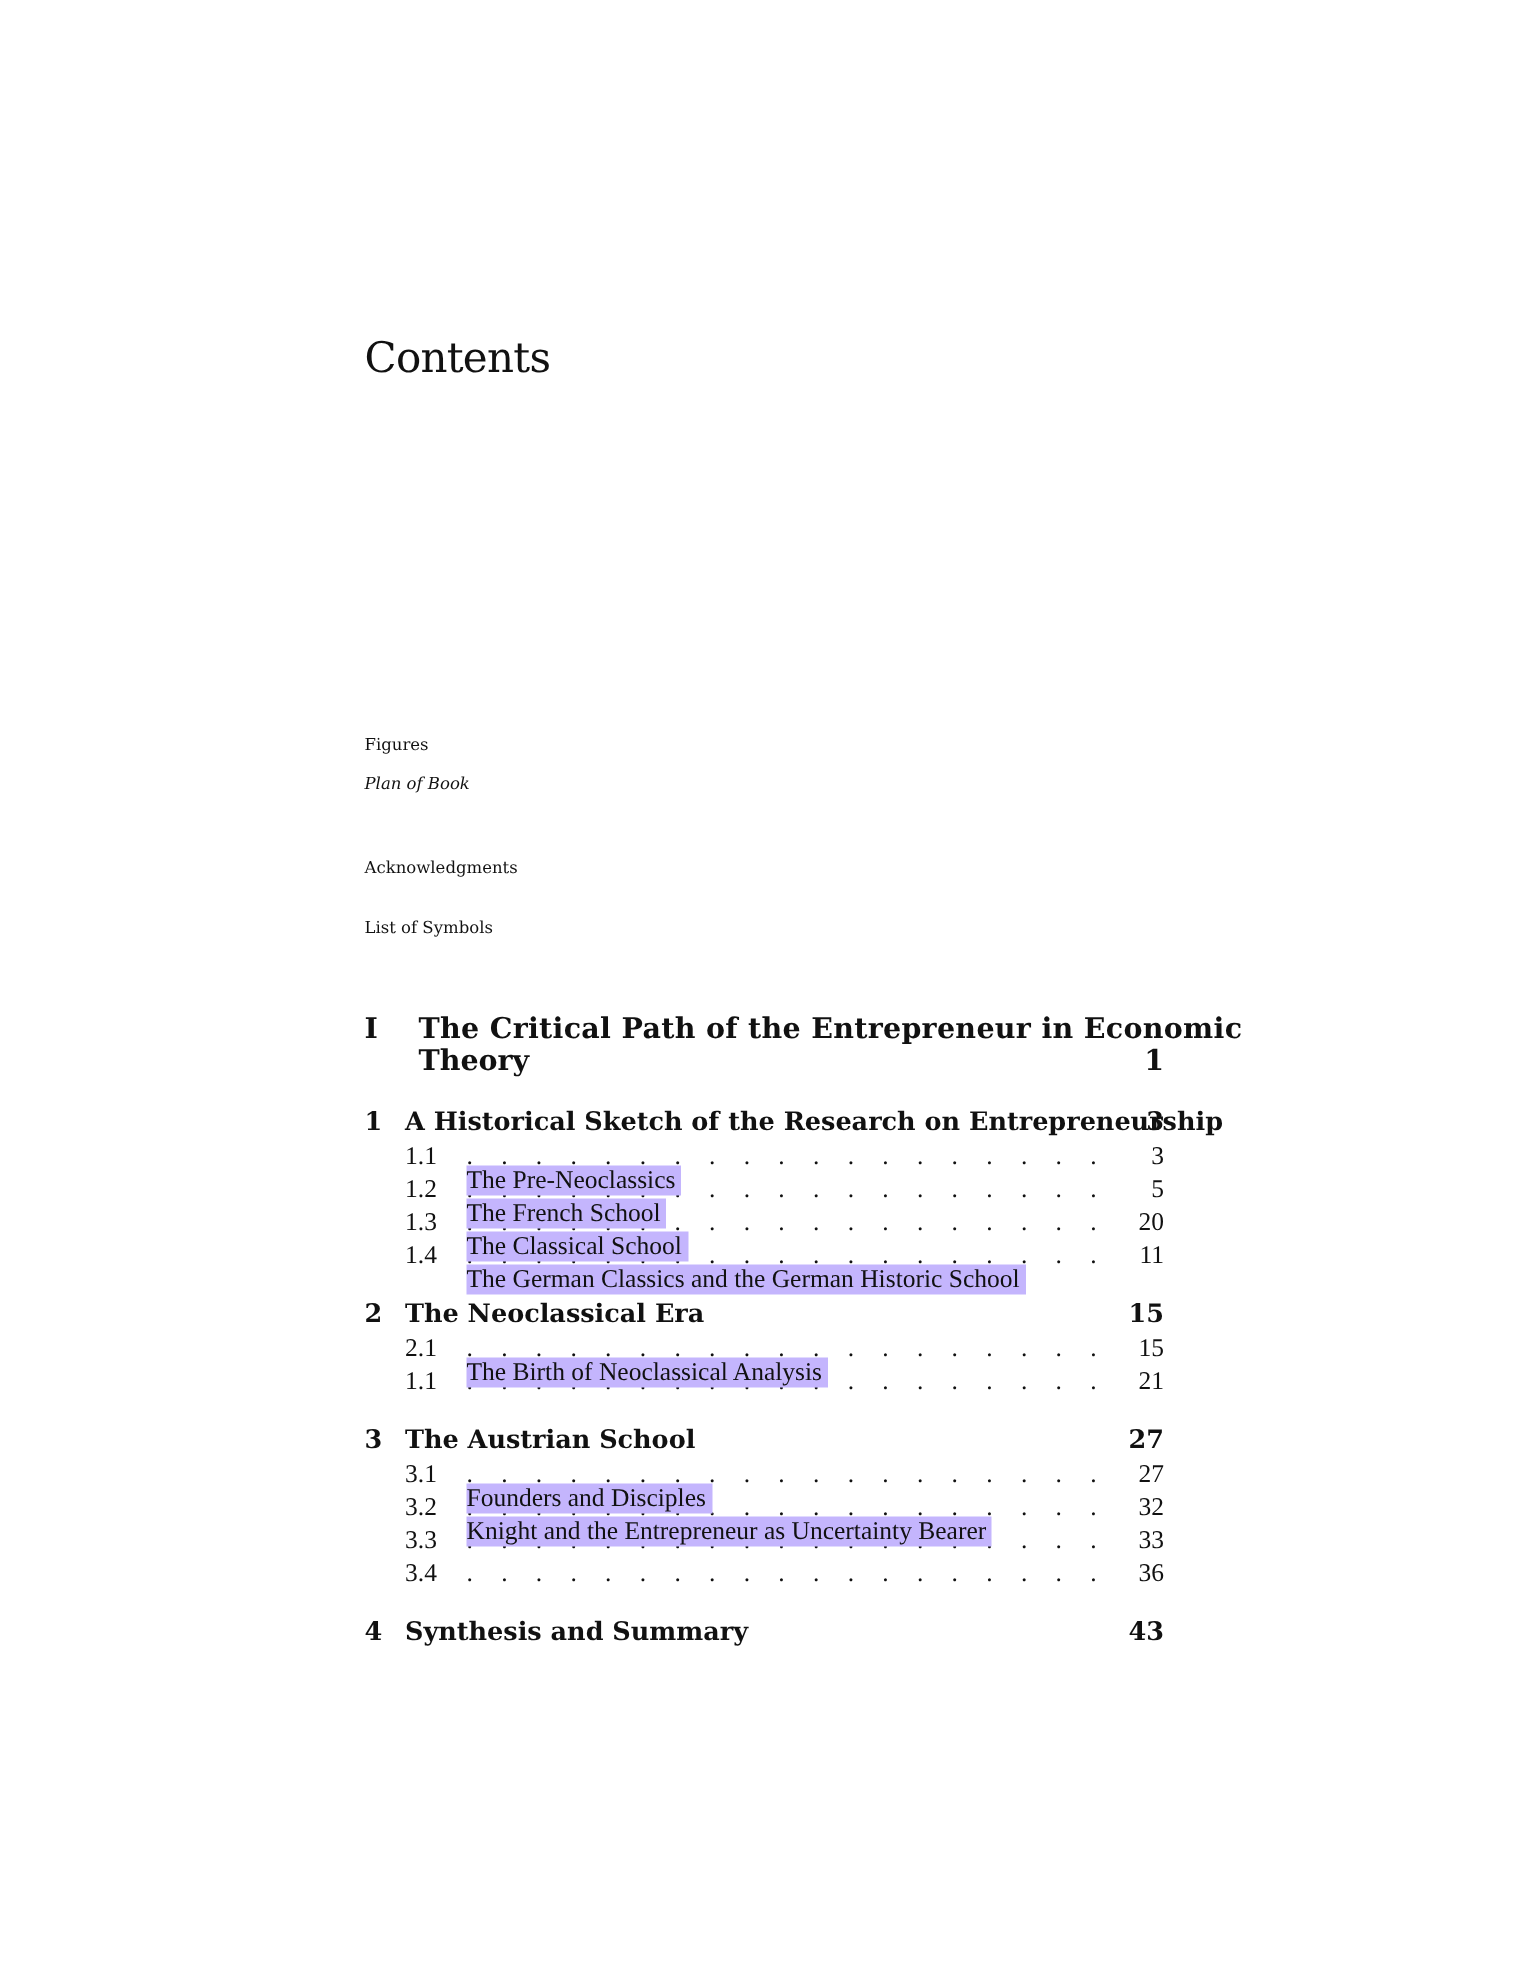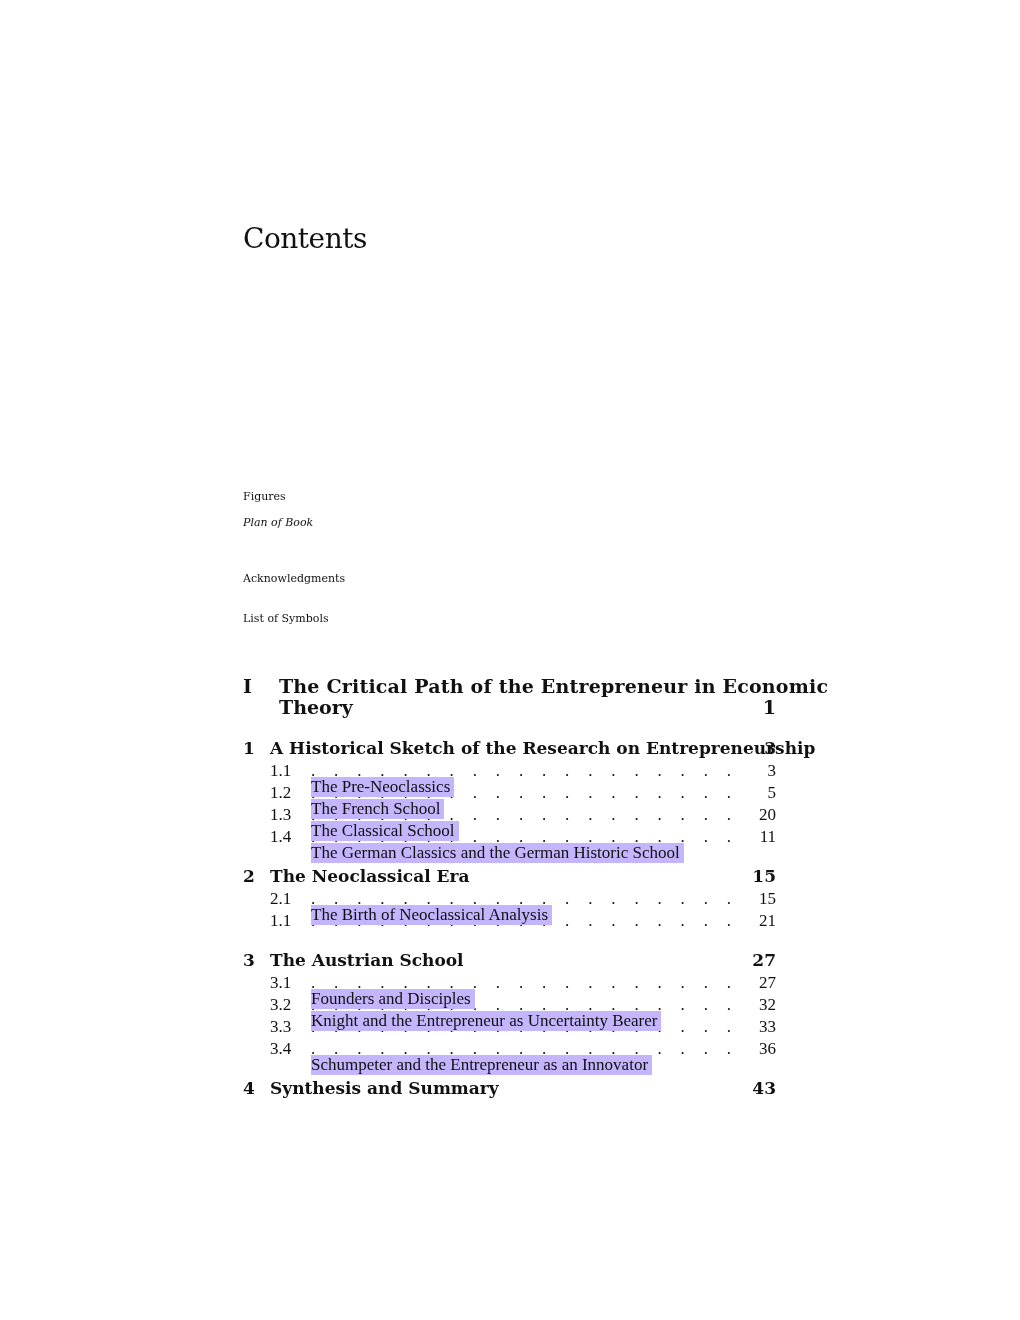--- a/index.html
+++ b/index.html
@@ -102,21 +102,20 @@
   <span class="dots">. . . . . . . . . . . . . . . . . . . . . . . . . . . . . . . . . . . . . . . . . . . . . . . . . . . . .</span>
   <span class="pg">32</span>
 </div>
 <div class="sec" style="top:1017px;">
   <span class="num">3.3</span>
   <span class="dots">. . . . . . . . . . . . . . . . . . . . . . . . . . . . . . . . . . . . . . . . . . . . . . . . . . . . .</span>
   <span class="pg">33</span>
 </div>
 <div class="sec" style="top:1039px;">
   <span class="num">3.4</span>
-  <span class="t">Schumpeter and the Entrepreneur as an Innovator</span>
   <span class="dots">. . . . . . . . . . . . . . . . . . . . . . . . . . . . . . . . . . . . . . . . . . . . . . . . . . . . .</span>
   <span class="pg">36</span>
 </div>
 
 <div class="chap" style="top:1078px;">
   <span class="num">4</span>
   <span class="t">Synthesis and Summary</span>
   <span class="pg">43</span>
 </div>
 

